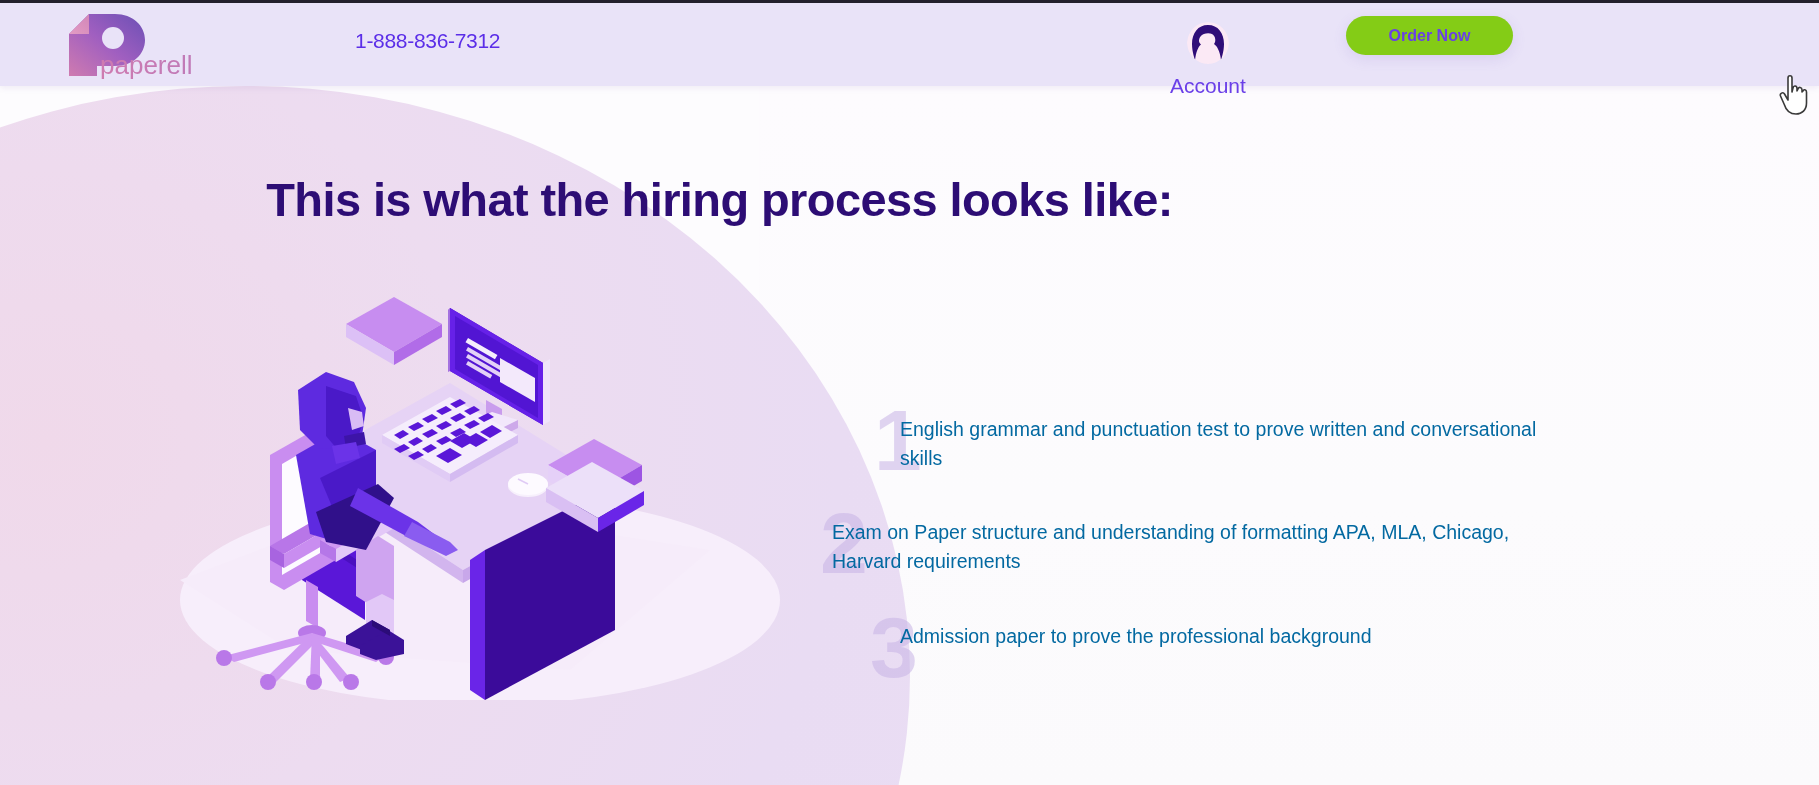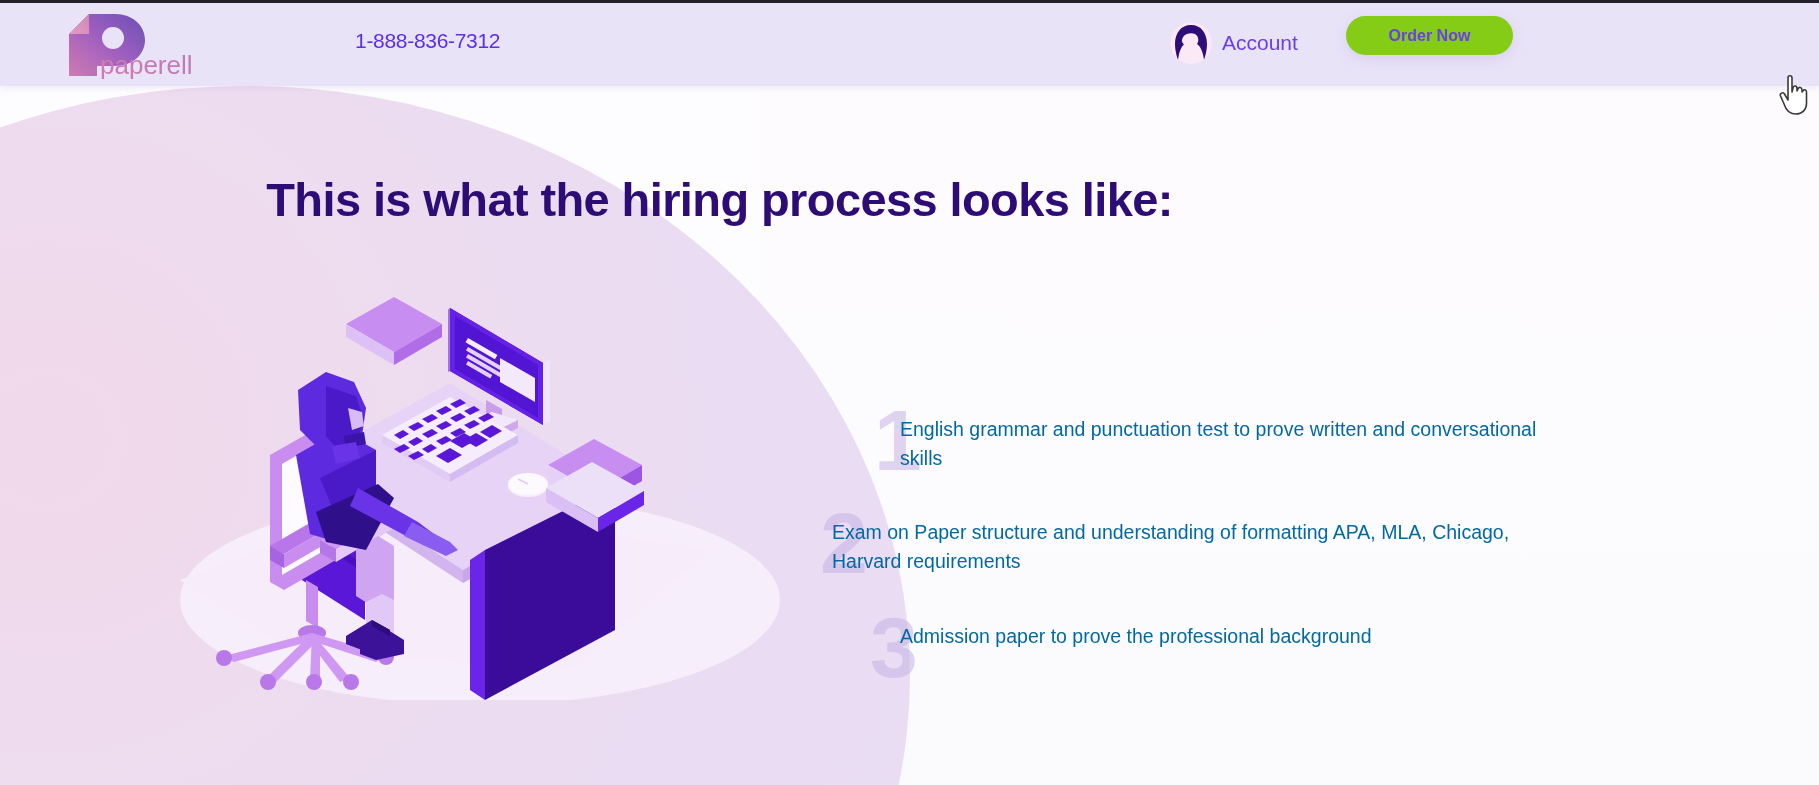--- a/index.html
+++ b/index.html
@@ -51,21 +51,21 @@
   }
   .nav-gap-1 { margin-right: 54px; }
   .nav-gap-2 { margin-right: 39px; }
   .nav-gap-3 { margin-right: 36px; }
   .nav-gap-4 { margin-right: 36px; }
   .caret {
     width:0;height:0;border-left:7px solid transparent;border-right:7px solid transparent;
     border-top:8px solid #5a5a62; display:inline-block; margin-top:3px;
   }
 
-  .account { position:absolute; left:1170px; top:22px; display:flex; align-items:center; gap:10px; cursor:pointer; }
+  .account { position:absolute; left:1170px; top:22px; display:flex; align-items:center; gap:10px; cursor:pointer;flex-direction:column; }
   .avatar { width:42px; height:42px; border-radius:50%; overflow:hidden; display:block; }
   .account-label { font-size:21px; color:#6a3fe8; }
 
   .order-btn {
     position:absolute; left:1346px; top:16px; width:167px; height:39px;
     background:#84cc16; border-radius:30px; border:none;
     display:flex; align-items:center; justify-content:center;
     font-size:16px; font-weight:700; color:#6a3fe8; cursor:pointer;
     box-shadow: 0 4px 14px rgba(120,90,190,.14);
     font-family:"Liberation Sans", sans-serif;

